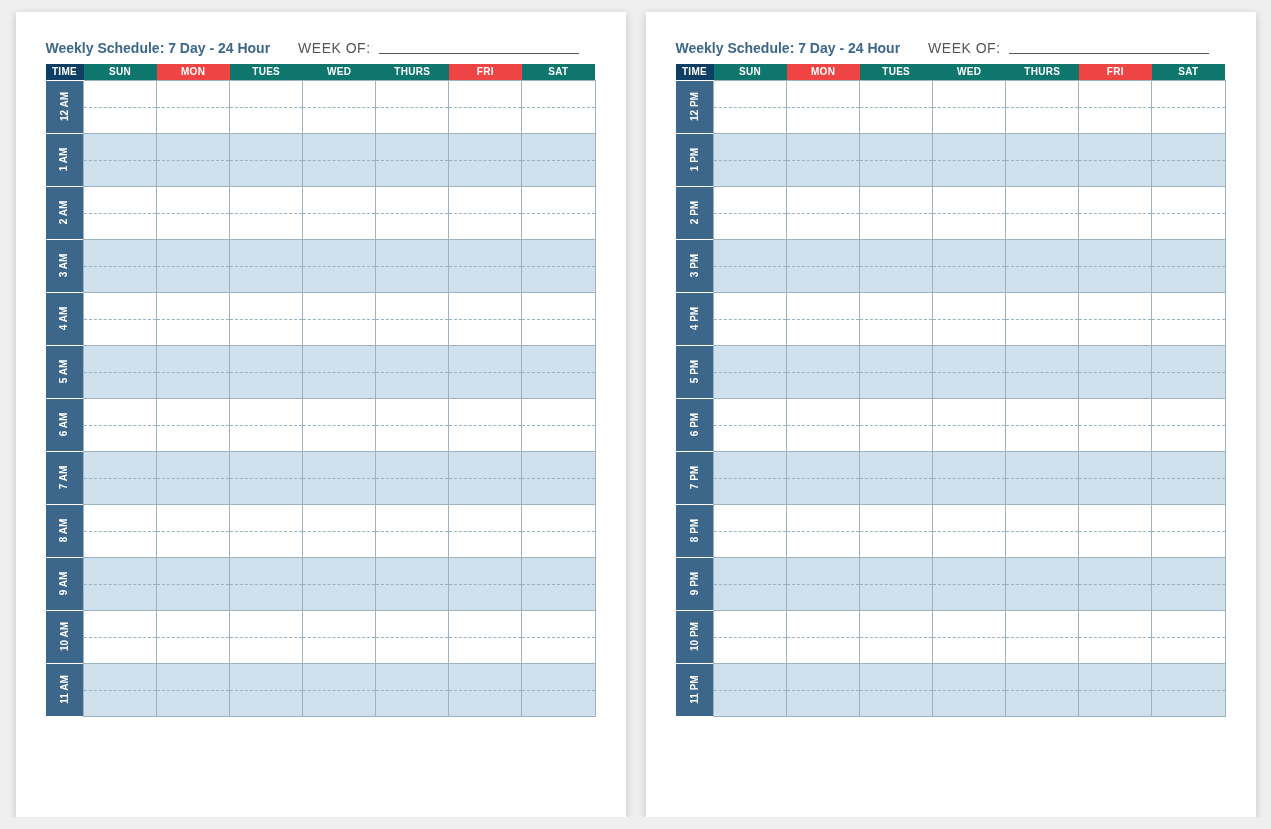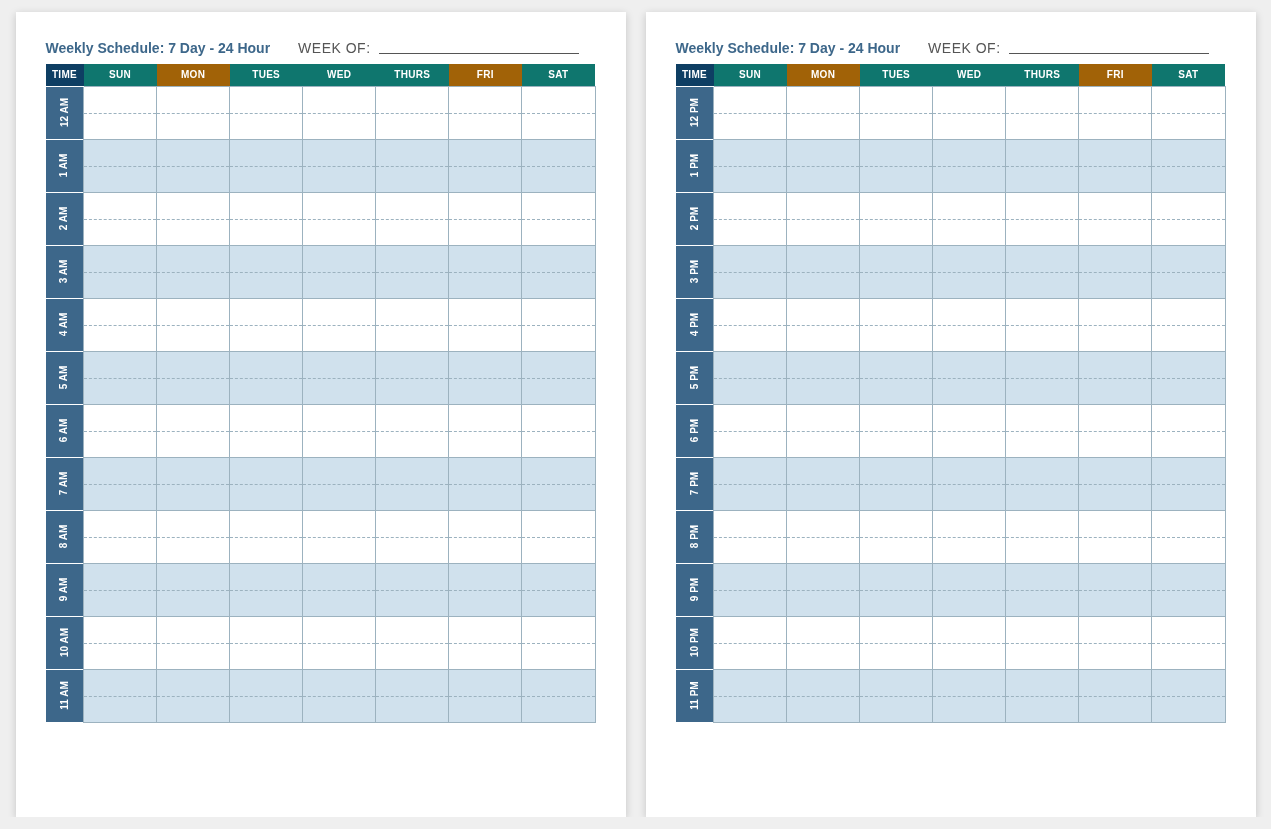--- a/index.html
+++ b/index.html
@@ -51,28 +51,28 @@
   table.sched {
     border-collapse: collapse;
     table-layout: fixed;
     width: 100%;
     font-size: 10px;
   }
   .sched th {
     color:#ffffff;
     font-weight:700;
     text-align:center;
-    height:22px;
+    height:16px;
     border:none;
     font-size:10px;
     letter-spacing:.3px;
   }
   th.time-h { width:38px; background:#0e3e63; }
   th.day-h.light { background:#0f766e; }
-  th.day-h.dark  { background:#a16207; }
+  th.day-h.dark  { background:#ef4444; }
 
   td.time-cell {
     background:#3d678a;
     color:#ffffff;
     font-weight:700;
     text-align:center;
     height:53px;
     border-top:1px solid #ffffff;
     padding:0;
   }

